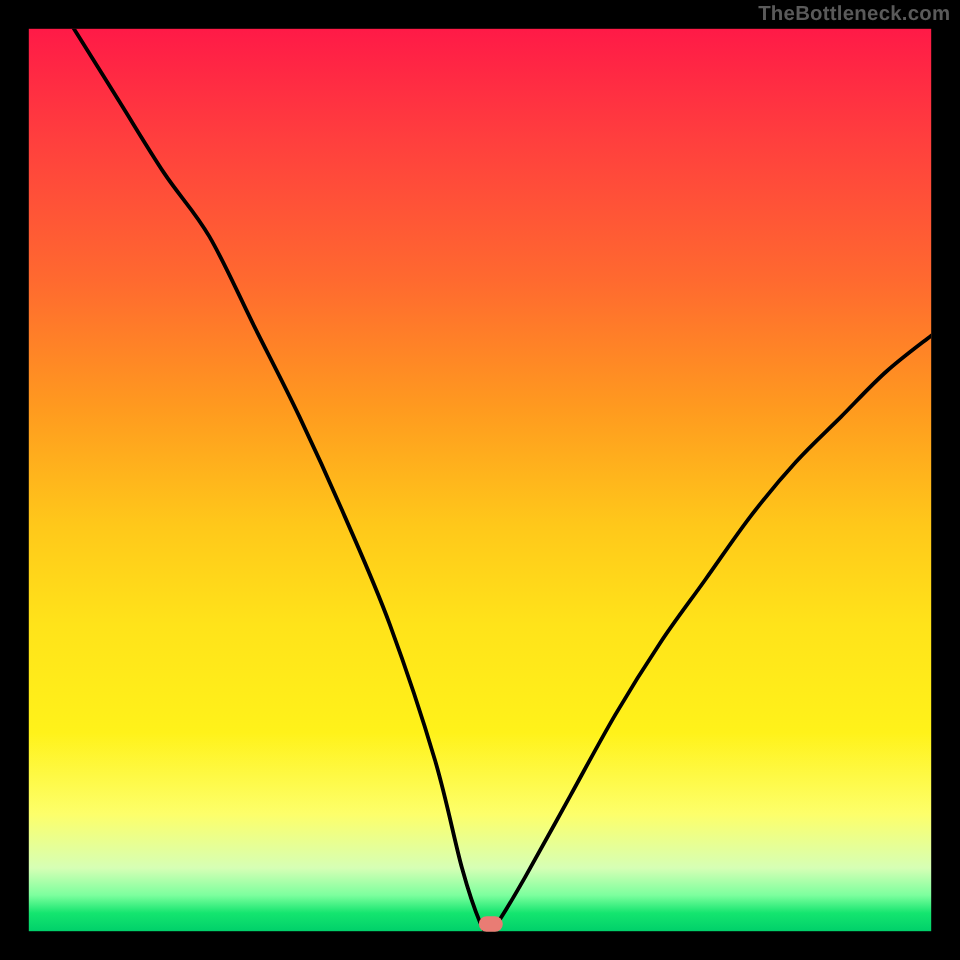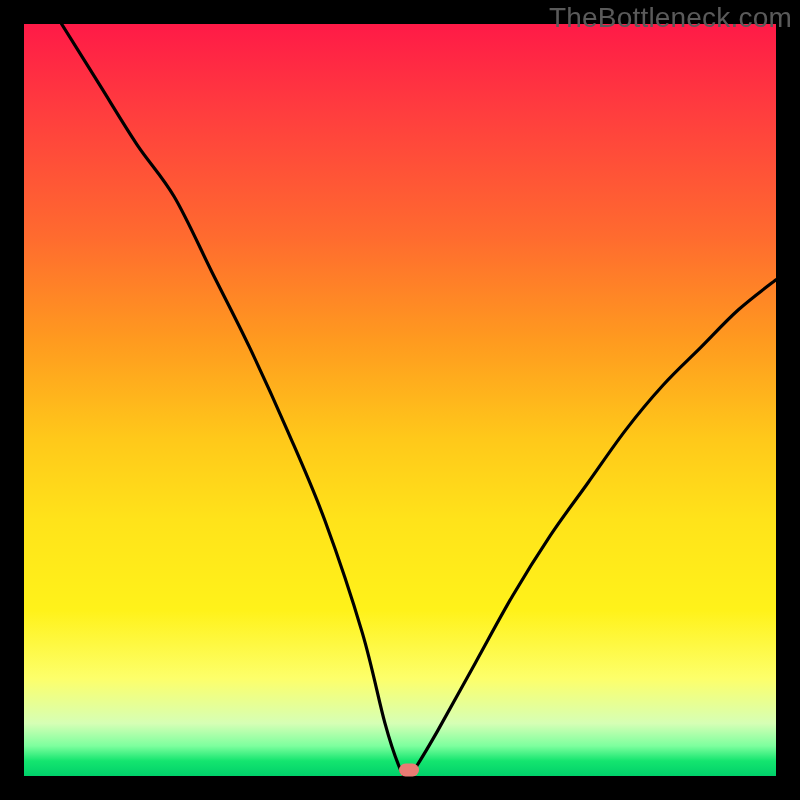--- a/index.html
+++ b/index.html
@@ -52,22 +52,22 @@
     height: 13px;
     border-radius: 7px;
     background: #e97c74;
     transform: translate(-50%, -50%);
   }
   .watermark {
     position: absolute;
     top: 2px;
     right: 8px;
     color: #5a5a5a;
-    font-size: 28px;
-    font-weight: 400;
+    font-size: 17px;
+    font-weight: 700;
     letter-spacing: 0.2px;
   }
 </style>
 </head>
 <body>
 
 <div class="frame">
 
   <div class="plot-area">
 

